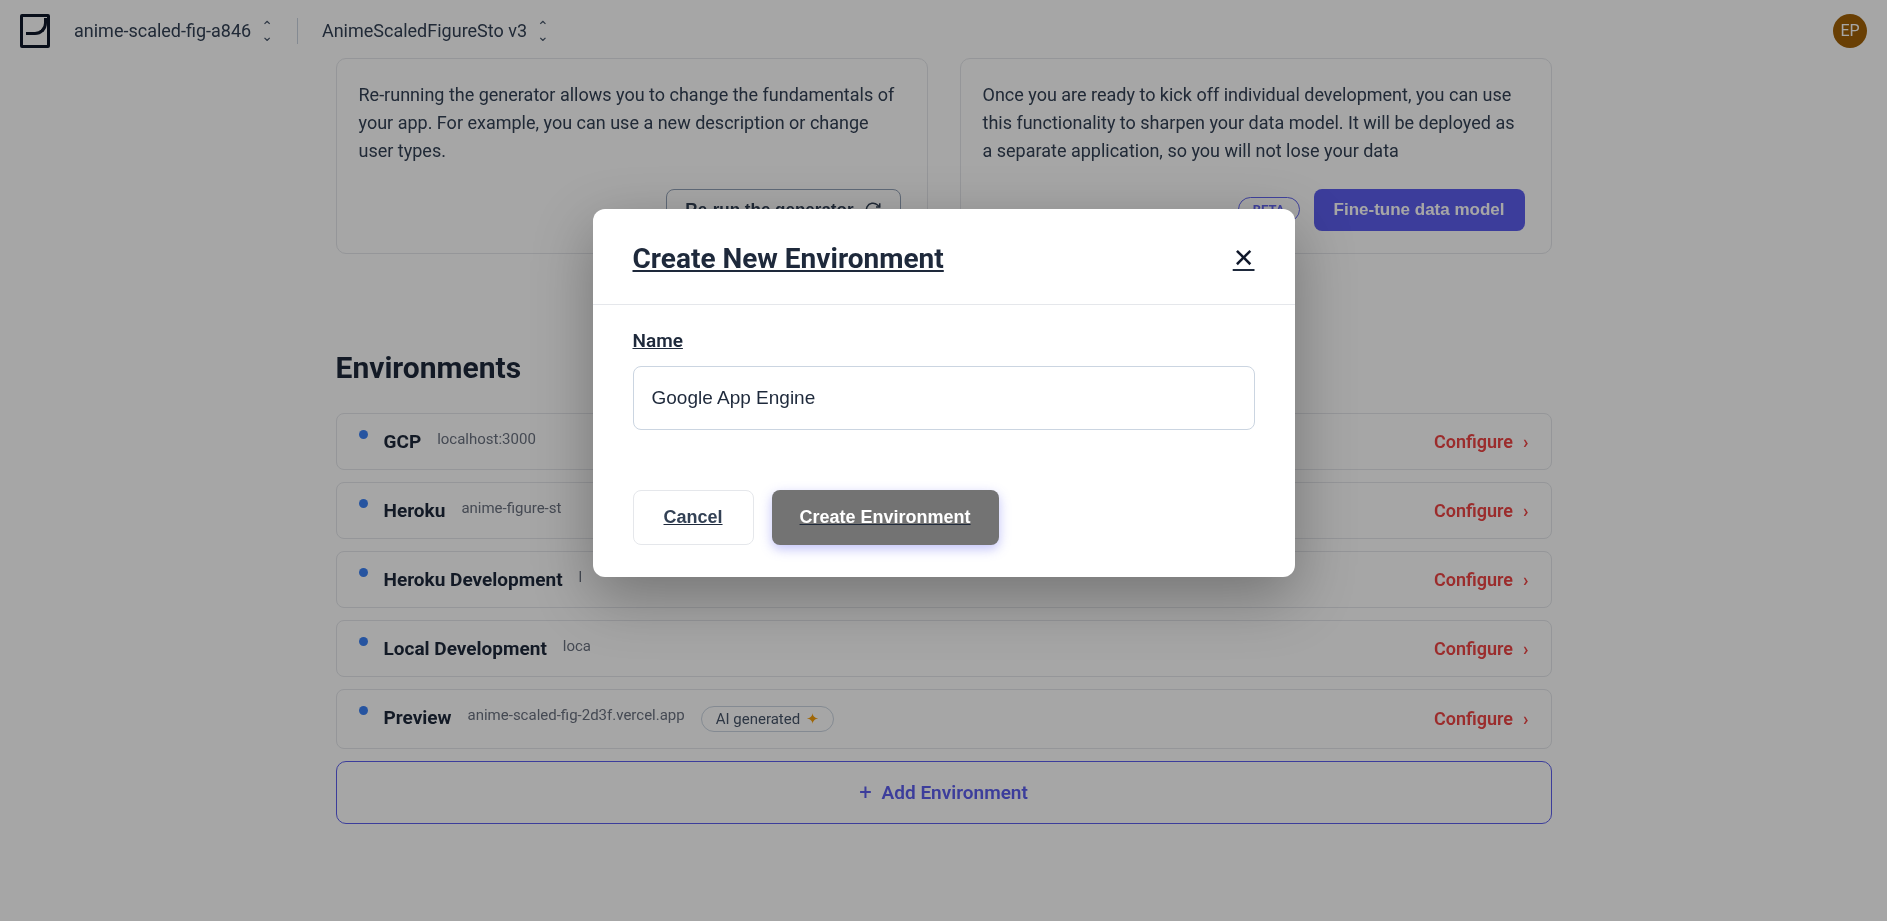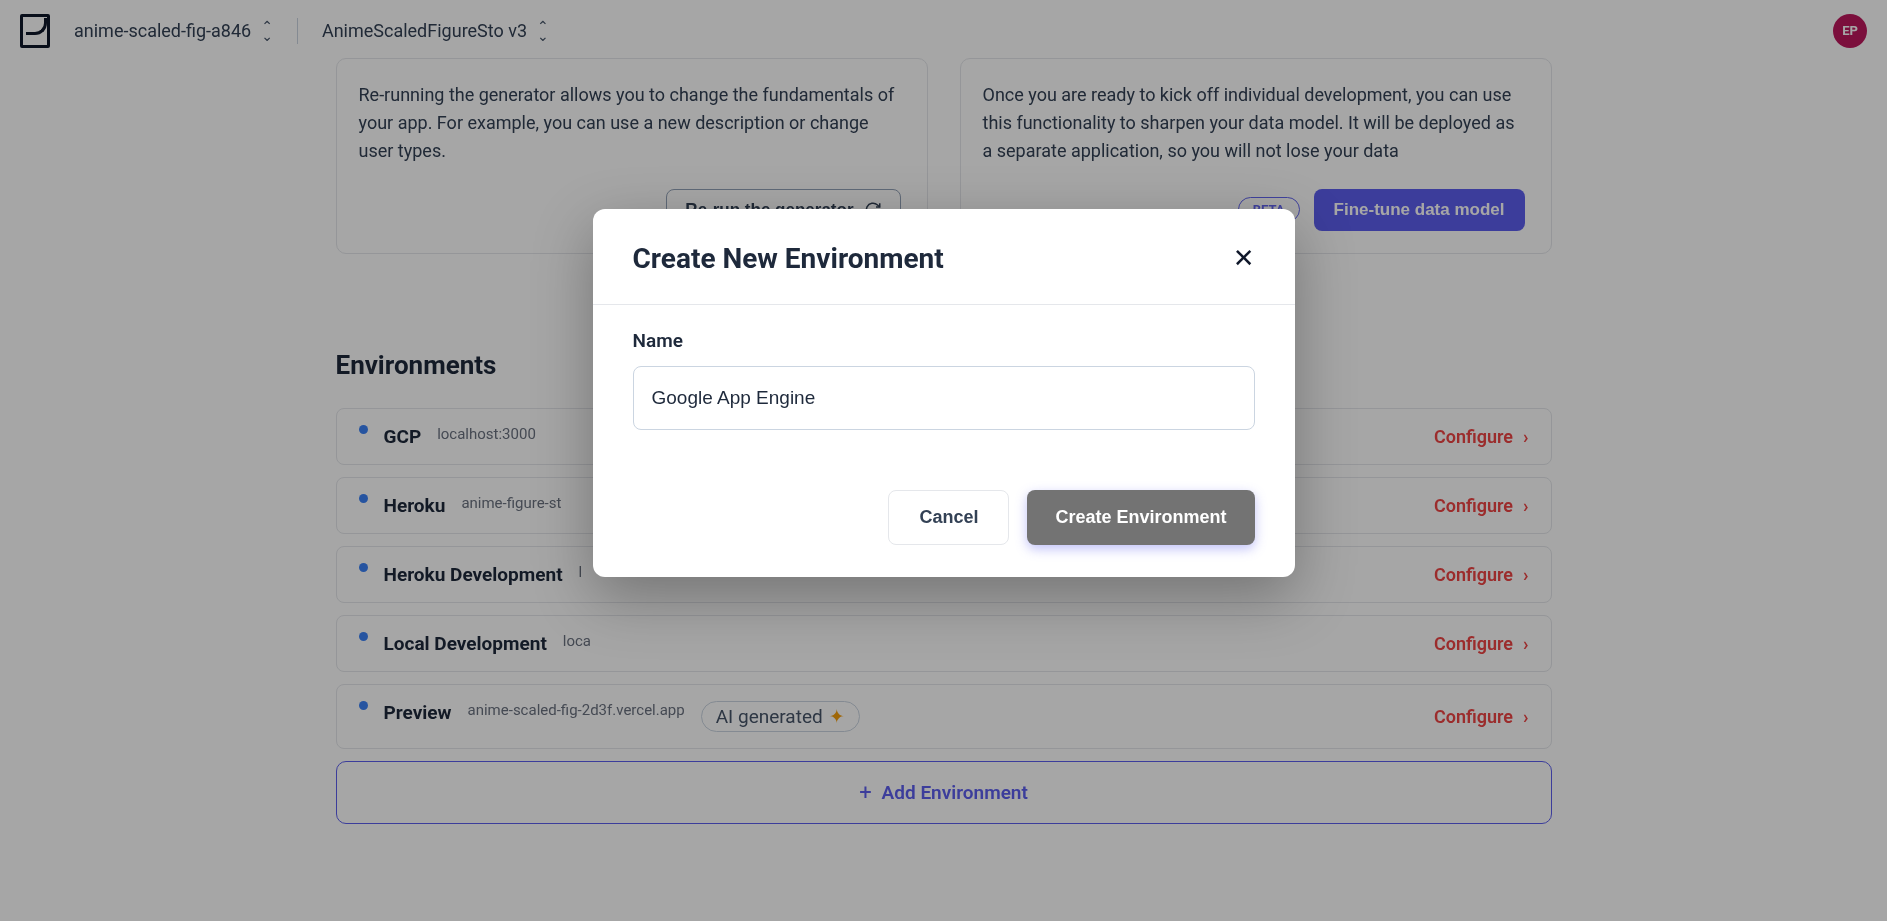--- a/index.html
+++ b/index.html
@@ -59,30 +59,30 @@
     }
     .chevron-updown {
       color: #475569;
       font-size: 14px;
       line-height: 10px;
       display: flex;
       flex-direction: column;
     }
     .spacer { flex: 1; }
     .avatar {
-      background: #be185d;
+      background: #a16207;
       color: #fff;
       width: 34px;
       height: 34px;
       border-radius: 50%;
       display: flex;
       align-items: center;
       justify-content: center;
-      font-size: 13px;
-      font-weight: 700;
+      font-size: 16px;
+      font-weight: 400;
     }
     .page-body {
       width: 100%;
       padding: 0 0;
     }
     .inner {
       width: 1216px;
       margin: 0 auto;
     }
     .two-cards {
@@ -134,21 +134,21 @@
       background: #5D5FEF;
       color: #fff;
       border: none;
       border-radius: 8px;
       padding: 11px 20px;
       font-size: 17px;
       font-weight: 600;
       cursor: pointer;
     }
     .section-title {
-      font-size: 26px;
+      font-size: 30px;
       font-weight: 700;
       color: #1e293b;
       margin-top: 96px;
       margin-bottom: 28px;
     }
     .env-row {
       display: flex;
       border: 1px solid #e5e7eb;
       border-radius: 8px;
       padding: 16px 22px;
@@ -169,21 +169,21 @@
       color: #1e293b;
     }
     .env-url {
       font-size: 15px;
       color: #6b7280;
     }
     .ai-badge {
       border: 1px solid #cbd5e1;
       border-radius: 999px;
       padding: 3px 14px;
-      font-size: 19px;
+      font-size: 15px;
       color: #475569;
       display: flex;
       align-items: center;
       gap: 6px;
     }
     .ai-badge .spark { color: #f59e0b; }
     .row-spacer { flex: 1; }
     .configure {
       color: #ef4444;
       font-weight: 600;
@@ -211,20 +211,21 @@
       position: absolute;
       left: 50%;
       top: 209px;
       transform: translateX(-50%);
       width: 702px;
       background: #fff;
       border-radius: 12px;
       box-shadow: 0 20px 60px rgba(0,0,0,0.3);
       z-index: 20;
       overflow: hidden;
+      text-decoration: underline;
     }
     .modal-header {
       display: flex;
       align-items: center;
       justify-content: space-between;
       padding: 30px 36px 26px 40px;
       border-bottom: 1px solid #e5e7eb;
     }
     .modal-title {
       font-size: 28px;
@@ -252,21 +253,20 @@
       width: 100%;
       border: 1px solid #cbd5e1;
       border-radius: 8px;
       padding: 20px 18px;
       font-size: 19px;
       color: #1e293b;
       outline: none;
     }
     .modal-footer {
       display: flex;
-      justify-content: flex-end;
       gap: 18px;
       padding: 50px 40px 32px 40px;
     }
     .cancel-btn {
       border: 1px solid #e5e7eb;
       background: #fff;
       border-radius: 8px;
       padding: 16px 30px;
       font-size: 18px;
       font-weight: 600;

